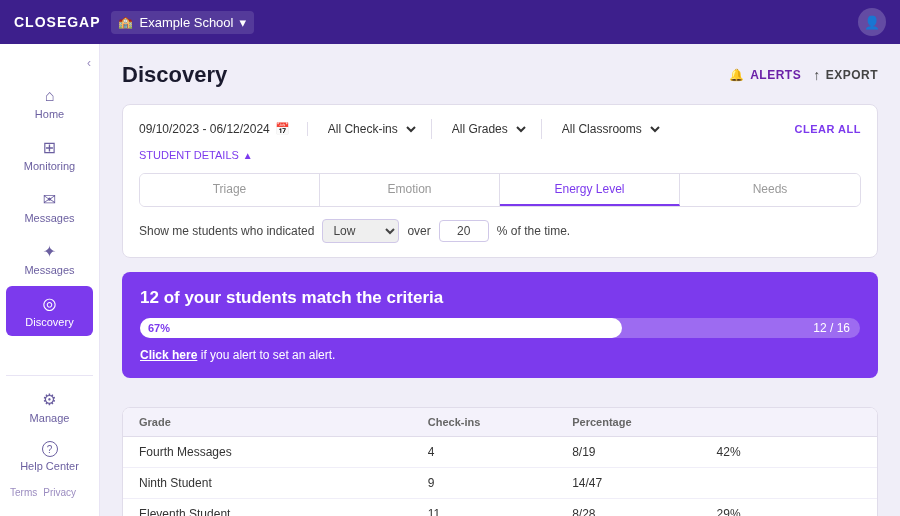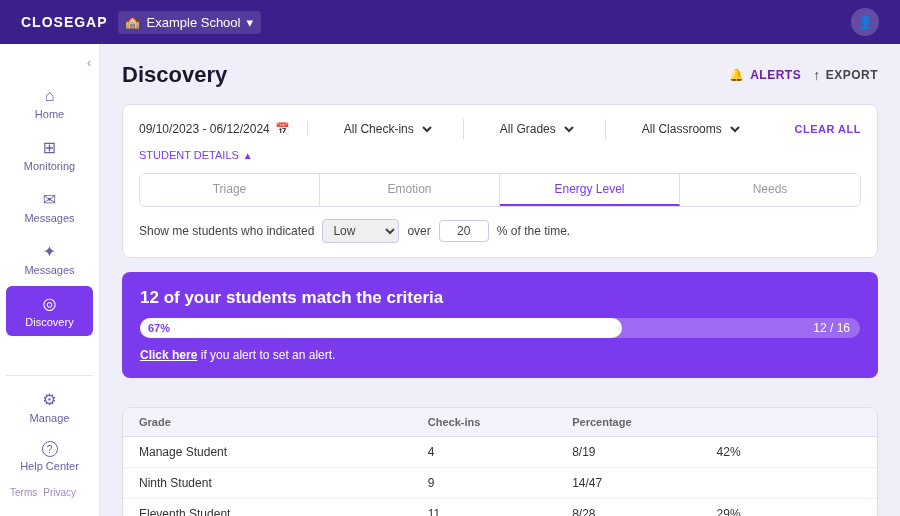--- a/index.html
+++ b/index.html
@@ -4,21 +4,21 @@
   <style>
     * { box-sizing: border-box; margin: 0; padding: 0; }
     body { font-family: -apple-system, BlinkMacSystemFont, 'Segoe UI', sans-serif; font-size: 13px; background: #f0eef8; display: flex; flex-direction: column; height: 516px; overflow: hidden; }
 
     
     .top-nav {
       background: #3d1f8c;
       height: 44px;
       display: flex;
       align-items: center;
-      padding: 0 21px;
+      padding: 0 14px;
       justify-content: space-between;
       flex-shrink: 0;
     }
     .top-nav-left { display: flex; align-items: center; gap: 10px; }
     .logo-text { color: #fff; font-weight: 700; font-size: 14px; letter-spacing: 1px; }
     .school-selector { display: flex; align-items: center; gap: 6px; color: #fff; font-size: 13px; cursor: pointer; background: rgba(255,255,255,0.12); border-radius: 4px; padding: 4px 8px; }
     .school-icon { font-size: 12px; }
     .user-avatar { width: 28px; height: 28px; border-radius: 50%; background: rgba(255,255,255,0.2); display: flex; align-items: center; justify-content: center; color: #fff; cursor: pointer; }
 
     
@@ -68,21 +68,21 @@
       background: none; border: none; cursor: pointer; letter-spacing: 0.5px;
     }
     .btn-export {
       display: flex; align-items: center; gap: 5px;
       color: #444; font-size: 12px; font-weight: 600;
       background: none; border: none; cursor: pointer; letter-spacing: 0.5px;
     }
 
     
     .filter-panel { background: #fff; border: 1px solid #e0dcea; border-radius: 8px; padding: 14px 16px; margin-bottom: 14px; }
-    .filter-row { display: flex; align-items: center; gap: 28px; }
+    .filter-row { display: flex; align-items: center; gap: 12px; }
     .date-filter { display: flex; align-items: center; gap: 6px; font-size: 12px; color: #333; border-right: 1px solid #e0dcea; padding-right: 16px; }
     .filter-select { border: none; font-size: 12px; color: #333; cursor: pointer; background: none; padding: 0 4px; }
     .filter-divider-v { width: 1px; height: 20px; background: #e0dcea; }
     .filter-dropdown { display: flex; align-items: center; gap: 4px; font-size: 12px; color: #333; }
     .filter-clear { margin-left: auto; font-size: 11px; color: #7c3aed; font-weight: 600; cursor: pointer; letter-spacing: 0.5px; }
     .student-details-row { display: flex; align-items: center; gap: 4px; font-size: 11px; color: #7c3aed; margin-top: 10px; cursor: pointer; }
     .chevron-up { font-size: 10px; }
 
     
     .category-tabs { display: grid; grid-template-columns: 1fr 1fr 1fr 1fr; border: 1px solid #e0dcea; border-radius: 6px; overflow: hidden; margin-top: 12px; }
@@ -270,21 +270,21 @@
     </div>
 
     <div class="data-table">
       <div class="table-header">
         <div class="th">Grade</div>
         <div class="th">Check-ins</div>
         <div class="th">Percentage</div>
       </div>
       <div id="table-body">
           <div class="table-row-item">
-      <div class="td">Manage Student</div>
+      <div class="td">Fourth Messages</div>
       <div class="td">4</div>
       <div class="td">8/19</div>
       <div class="td">42%</div>
     </div>
           <div class="table-row-item">
       <div class="td">Ninth Student</div>
       <div class="td">9</div>
       <div class="td">14/47</div>
     </div>
           <div class="table-row-item">

